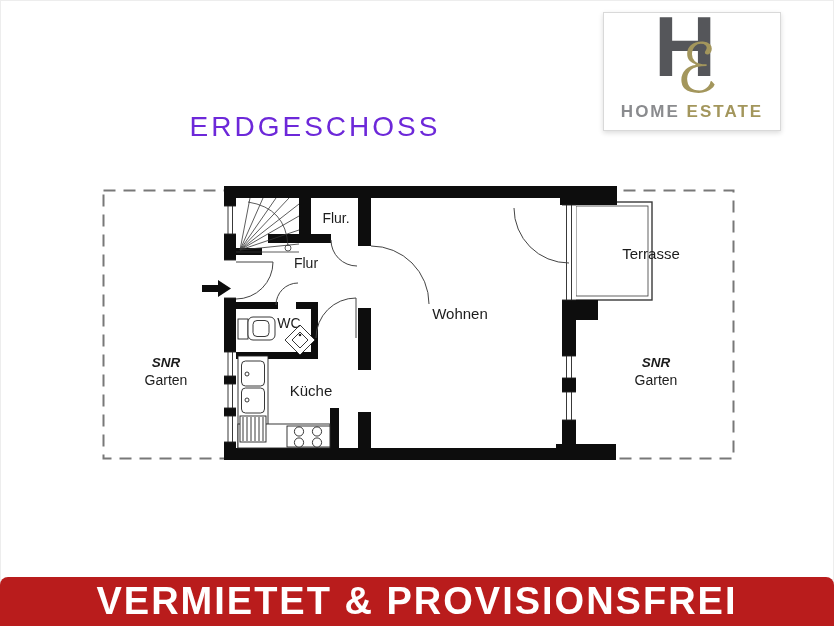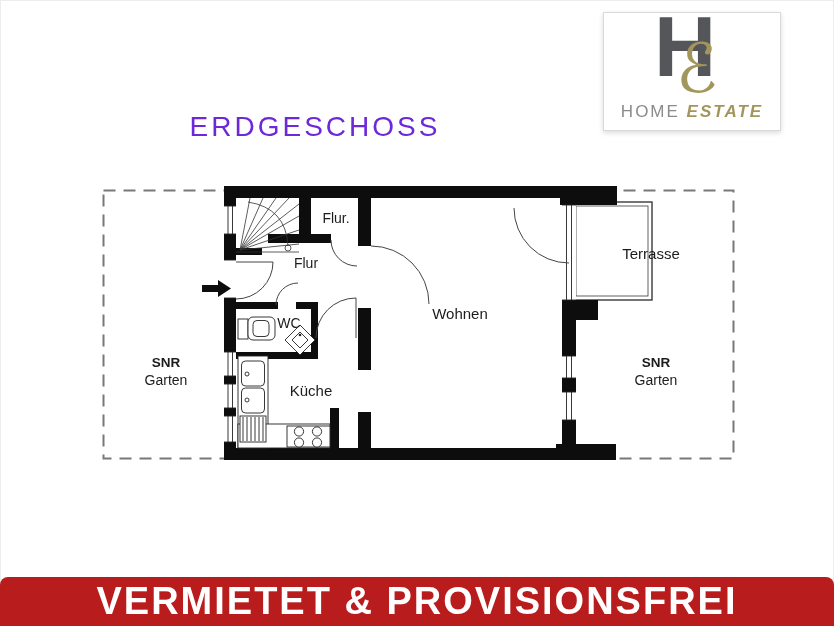--- a/index.html
+++ b/index.html
@@ -22,34 +22,34 @@
     color:#55565a;font-family:"Liberation Sans",sans-serif;
   }
   .logo-e{
     position:absolute;left:72px;top:22px;font-size:68px;line-height:1;
     color:#a3965c;font-family:"DejaVu Sans",sans-serif;
   }
   .logo-words{
     position:absolute;left:0;right:0;bottom:8px;text-align:center;white-space:nowrap;
     font-size:17px;letter-spacing:2px;
   }
-  .logo-words .home{color:#8a8b8e;font-weight:400;}
-  .logo-words .estate{color:#a3965c;font-weight:700;font-style:italic;}
+  .logo-words .home{color:#8a8b8e;font-weight:700;}
+  .logo-words .estate{color:#a3965c;font-weight:700;}
   
   svg.plan{position:absolute;left:0;top:0;}
   .lbl{
     position:absolute;transform:translate(-50%,-50%);font-size:14px;color:#1c1c1c;
     white-space:nowrap;
   }
   .lbl.big{font-size:15px;}
   .garden-label{
     position:absolute;transform:translate(-50%,-50%);text-align:center;line-height:1.25;
     color:#1c1c1c;
   }
-  .garden-label .l1{display:block;font-size:13.5px;font-weight:700;}
+  .garden-label .l1{display:block;font-size:13.5px;font-weight:700;font-style:italic;}
   .garden-label .l2{display:block;font-size:14px;}
   
   .banner{
     position:absolute;left:0;right:0;top:577px;height:64px;background:#b91c1c;border-radius:8px;
   }
   .banner-text{
     display:block;width:100%;text-align:center;line-height:49px;
     font-size:38px;font-weight:700;letter-spacing:2px;color:#ffffff;white-space:nowrap;
   }
 </style>

